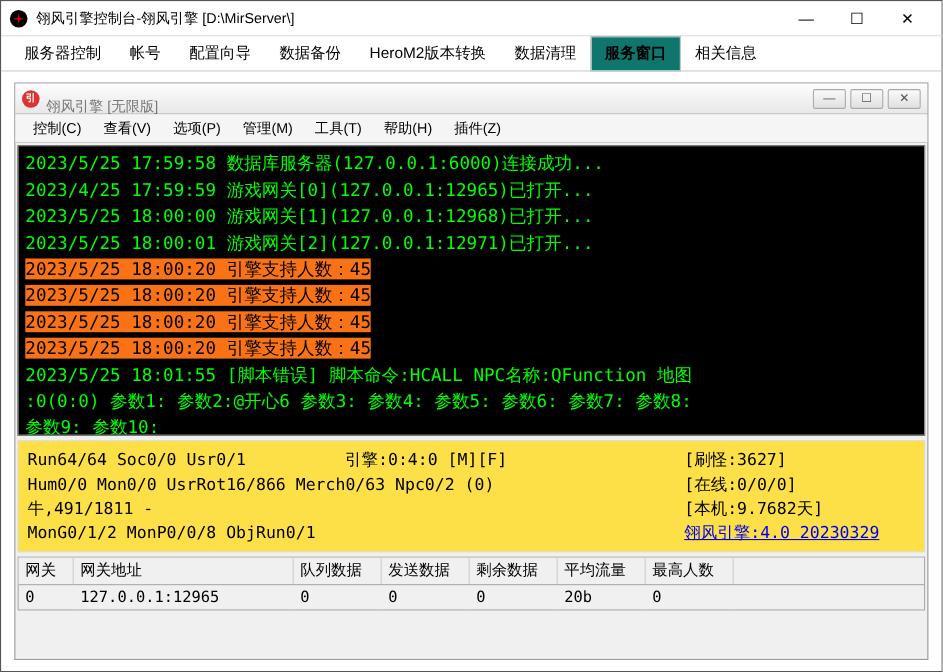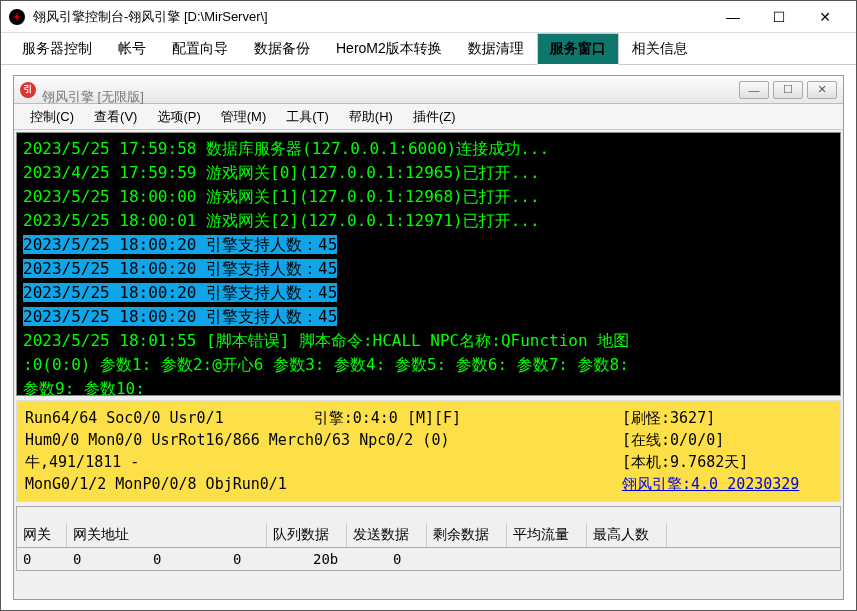--- a/index.html
+++ b/index.html
@@ -19,33 +19,33 @@
 .inner-titlebar { height: 28px; background: linear-gradient(#fdfdfd, #e8e8e8); border-bottom: 1px solid #bbb; display: flex; align-items: center; padding: 0 6px; }
 .inner-icon { width: 16px; height: 16px; background: #d33; border-radius: 50%; margin-right: 6px; display: flex; align-items: center; justify-content: center; color: #fff; font-size: 9px; font-weight: bold; }
 .inner-title { flex: 1; color: #777; font-size: 13px; margin-top: 14px; }
 .inner-btns { display: flex; gap: 4px; }
 .inner-btn { width: 30px; height: 18px; border: 1px solid #aaa; background: linear-gradient(#fafafa,#e0e0e0); border-radius: 2px; display: flex; align-items: center; justify-content: center; font-size: 11px; color: #555; }
 .menubar { height: 26px; display: flex; align-items: center; padding: 0 6px; gap: 0; border-bottom: 1px solid #ccc; background: #f5f5f5; }
 .menu-item { padding: 3px 10px; font-size: 13px; cursor: default; }
 .console { background: #000; color: #0f0; font-family: "SimSun", monospace; font-size: 16px; line-height: 24px; padding: 4px 6px; height: 264px; overflow: hidden; border: 1px solid #888; margin: 2px; position: relative; }
 .console-line { white-space: nowrap; }
 .green { color: #00ff00; }
-.hl { background: #0ea5e9; color: #000; }
+.hl { background: #f97316; color: #000; }
 .watermark { position: absolute; top: 135px; left: 240px; pointer-events: none; }
 .wm-main { font-size: 38px; font-weight: bold; font-style: italic; color: #0099ff; text-shadow: 2px 2px 0 #fff, -1px -1px 0 #fff; font-family: "Microsoft YaHei"; letter-spacing: 2px; }
 .wm-side { position: absolute; left: 175px; top: 2px; font-family: "Microsoft YaHei"; }
 .wm-url { color: #ff8800; font-size: 14px; font-weight: bold; }
 .wm-sub { color: #ff8800; font-size: 15px; font-weight: bold; letter-spacing: 1px; }
 .status { font-family: "SimSun", monospace; font-size: 15px; line-height: 22px; padding: 6px 8px; background: #fde047; margin: 2px; border: 1px solid #ddd; }
 .status-row { display: flex; }
 .status-left { flex: 1; }
 .status-right { width: 210px; }
 .link { color: #0000ee; text-decoration: underline; }
 .grid { margin: 2px; border: 1px solid #aaa; font-family: "SimSun", monospace; font-size: 14px; }
-.grid-header { display: flex; background: #f0f0f0; border-bottom: 1px solid #aaa; margin-top: 16px; }
+.grid-header { display: flex; background: #f0f0f0; border-bottom: 1px solid #aaa; }
 .grid-header > div { padding: 3px 6px; border-right: 1px solid #ccc; }
 .grid-row { display: flex; }
 .grid-row > div { padding: 3px 6px; border-right: 1px solid #eee; overflow: hidden; white-space: nowrap; }
 .c0 { width: 50px; } .c1 { width: 200px; } .c2 { width: 80px; } .c3 { width: 80px; } .c4 { width: 80px; } .c5 { width: 80px; } .c6 { width: 80px; }
 </style>
 </head>
 <body>
 
 <div class="outer-window">
   <div class="titlebar">
@@ -133,20 +133,21 @@
             <div class="c0">网关</div>
             <div class="c1">网关地址</div>
             <div class="c2">队列数据</div>
             <div class="c3">发送数据</div>
             <div class="c4">剩余数据</div>
             <div class="c5">平均流量</div>
             <div class="c6">最高人数</div>
           </div>
         <div class="grid-row" id="gridrow">
             <div class="c0">0</div>
+            <div class="c1">127.0.0.1:12965</div>
             <div class="c2">0</div>
             <div class="c3">0</div>
             <div class="c4">0</div>
             <div class="c5">20b</div>
             <div class="c6">0</div>
           </div>
       </div>
     </div>
   </div>
 </div>

